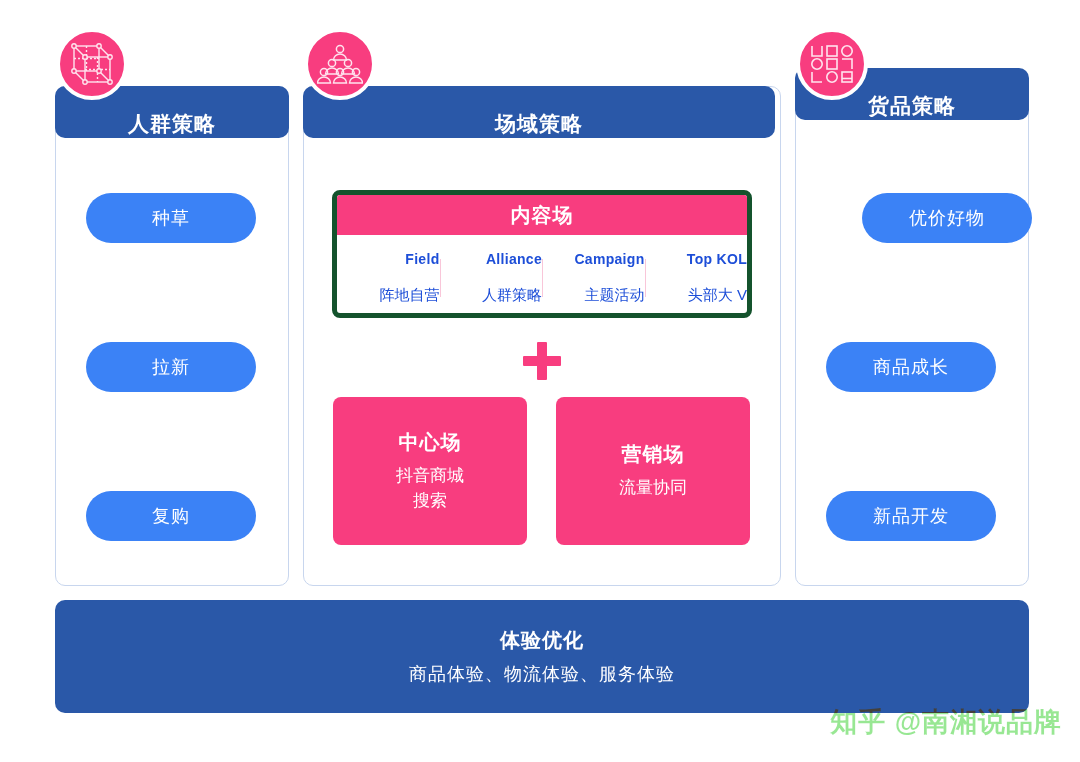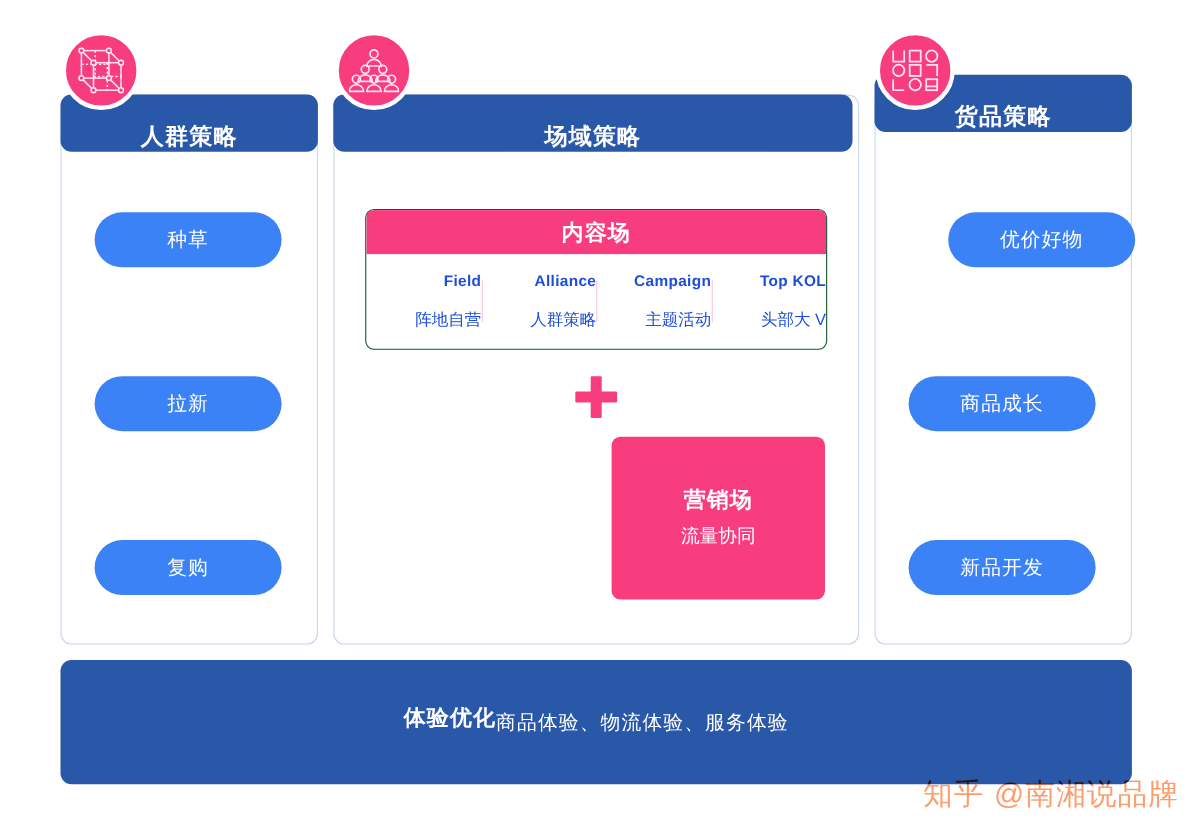--- a/index.html
+++ b/index.html
@@ -93,21 +93,21 @@
   .pr2 { left: 826px; top: 342px; }
   .pr3 { left: 826px; top: 491px; }
 
   
   .content-card {
     position: absolute;
     left: 332px;
     top: 190px;
     width: 420px;
     height: 128px;
-    border: 1px solid #14532d;
+    border: 5px solid #14532d;
     border-radius: 8px;
     background: #ffffff;
     box-sizing: border-box;
     overflow: hidden;
   }
   .content-card-title {
     height: 40px;
     background: #f83d7f;
     color: #ffffff;
     font-size: 20px;
@@ -198,43 +198,43 @@
   .bottom-bar {
     position: absolute;
     left: 55px;
     top: 600px;
     width: 974px;
     height: 113px;
     background: #2a58a8;
     border-radius: 10px;
     color: #ffffff;
     display: flex;
-    flex-direction: row;
+    flex-direction: column;
     align-items: center;
     justify-content: center;
   }
   .bb-title {
     font-size: 20px;
     font-weight: bold;
     letter-spacing: 1px;
     margin-bottom: 8px;
   }
   .bb-sub {
     font-size: 18px;
     letter-spacing: 1px;
   }
 
   
   .watermark {
     position: absolute;
-    right: 8px;
+    right: 18px;
     bottom: 22px;
     font-size: 27px;
-    font-weight: normal;
-    color: #0369a1;
+    font-weight: bold;
+    color: #701a75;
     mix-blend-mode: difference;
     opacity: 0.92;
     white-space: nowrap;
     z-index: 20;
     letter-spacing: 1px;
   }
 </style>
 </head>
 <body>
 
@@ -359,20 +359,24 @@
       </div>
       <div class="content-col">
         <div class="cc-en">Top KOL</div>
         <div class="cc-cn">头部大 V</div>
       </div>
     </div>
   </div>
 
   <div class="plus-wrap"></div>
 
+  <div class="pink-box pb1">
+    <div class="pb-title">中心场</div>
+    <div class="pb-sub">抖音商城<br>搜索</div>
+  </div>
   <div class="pink-box pb2">
     <div class="pb-title">营销场</div>
     <div class="pb-sub">流量协同</div>
   </div>
 
   <div class="bottom-bar">
     <div class="bb-title">体验优化</div>
     <div class="bb-sub">商品体验、物流体验、服务体验</div>
   </div>
 

